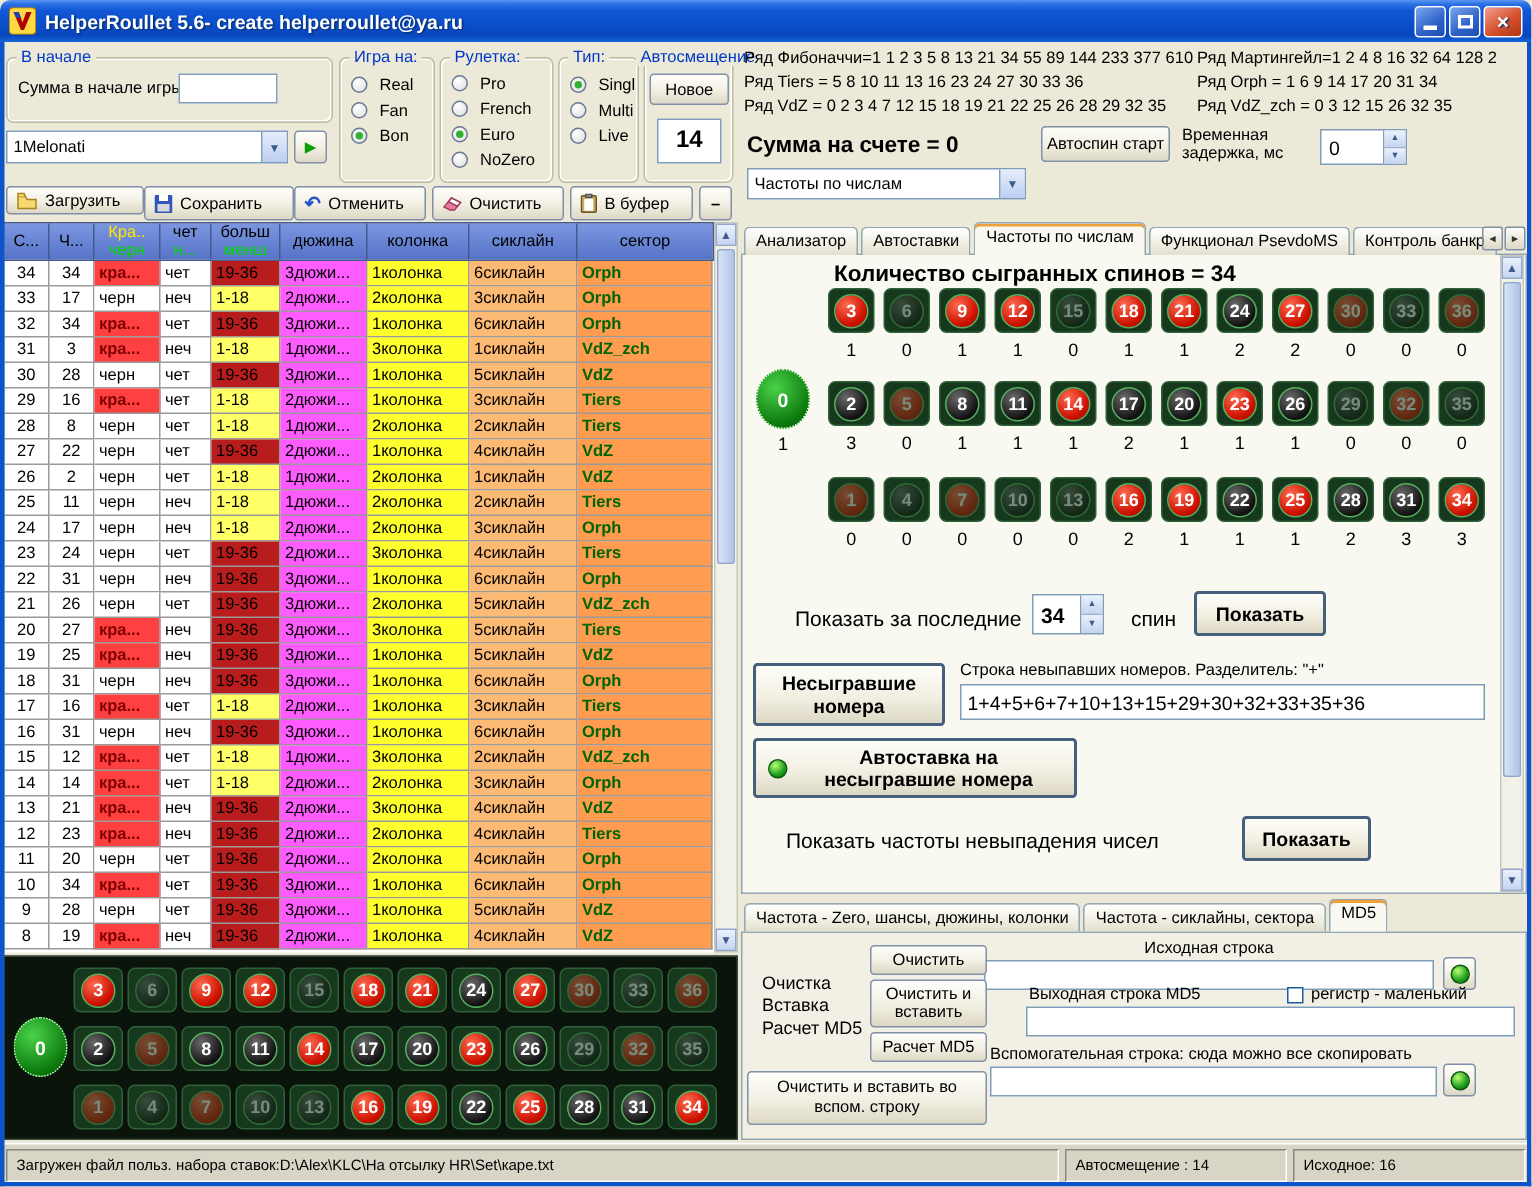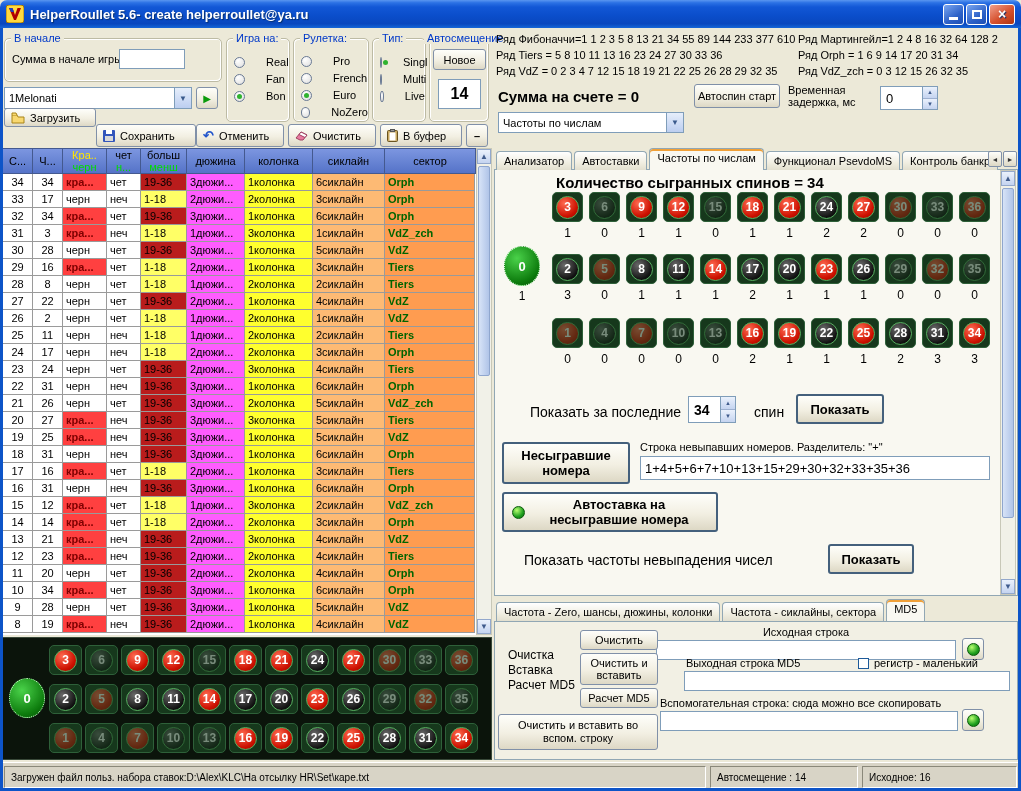--- a/index.html
+++ b/index.html
@@ -15,21 +15,21 @@
 .winbtn.min,.winbtn.max{background:linear-gradient(145deg,#7BA7F0,#2E62C8 60%,#1C4FB4)}
 .winbtn.close{width:26px;background:linear-gradient(145deg,#F0A08C,#D6512E 55%,#B03410);font-size:14px}
 .glyph-min{width:9px;height:3px;background:#fff;margin-top:9px}
 .glyph-max{width:10px;height:9px;border:2px solid #fff}
 
 .btn{position:absolute;background:linear-gradient(180deg,#FEFEFA,#F2EFE2 55%,#DDD8C5);border:1px solid #8090A8;border-radius:3px;font-size:11px;display:flex;align-items:center;justify-content:center;gap:5px;text-align:center}
 .btn.strong{border:2px solid #44607C;font-weight:bold;font-size:13px}
 .input{position:absolute;background:#fff;border:1px solid #7F9DB9;font-size:12px;padding:1px 4px;display:flex;align-items:center;font-family:"Liberation Sans",sans-serif}
 .group{position:absolute;border:1px solid #BDBBA4;border-radius:5px;box-shadow:inset 1px 1px 0 #fff,inset -1px -1px 0 #fff}
 .glabel{position:absolute;top:-7px;left:6px;background:#ECE9D8;padding:0 3px;color:#0038C8;font-size:11px;white-space:nowrap}
-.radio{display:flex;align-items:flex-end;gap:21px;height:17px;font-size:11px;padding-left:7px}
+.radio{display:flex;align-items:flex-start;gap:8px;height:17px;font-size:11px;padding-left:7px}
 .rdot{position:relative;width:11px;height:11px;border-radius:50%;border:1px solid #6A7A94;background:radial-gradient(circle at 35% 30%,#fff,#DDD)}
 .radio.sel .rdot::after{content:"";position:absolute;left:2px;top:2px;width:5px;height:5px;border-radius:50%;background:#2FB32F}
 .combo{position:absolute;background:#fff;border:1px solid #7F9DB9;display:flex;align-items:stretch}
 .combo .cval{flex:1;padding-left:4px;font-size:11px;display:flex;align-items:center;white-space:nowrap;overflow:hidden}
 .combo .cbtn{width:17px;background:linear-gradient(180deg,#E6EEFB,#BCCEF0);border-left:1px solid #7F9DB9;display:flex;align-items:center;justify-content:center;font-size:8px;color:#3A5A8C}
 .spinner{position:absolute;display:flex;border:1px solid #7F9DB9;background:#fff}
 .spin-val{flex:1;display:flex;align-items:center;padding-left:5px;font-size:13px}
 .spin-btns{width:15px;display:flex;flex-direction:column;border-left:1px solid #7F9DB9}
 .sbtn{flex:1;background:linear-gradient(180deg,#EAF1FC,#C5D4F0);border-bottom:1px solid #9DB0D0;font-size:6px;color:#3F5B8C;display:flex;align-items:center;justify-content:center}
 .sbtn:last-child{border-bottom:none}
@@ -205,21 +205,21 @@
   <span class="spin-btns">
       <span class="sbtn">▲</span>
       <span class="sbtn">▼</span>
     </span>
 </div>
 <div class="combo" style="left:498px;top:112px;width:186px;height:21px">
   <span class="cval">Частоты по числам</span>
   <span class="cbtn">▼</span>
 </div>
 
-<div class="btn tb" style="left:4px;top:108px;width:92px;height:19px">
+<div class="btn tb" style="left:4px;top:124px;width:92px;height:19px">
   <svg width="14" height="12" viewBox="0 0 14 12">
       <path d="M1 3h5l1 2h6v6H1z" fill="#F8D870" stroke="#A88418"></path>
       <path d="M1 3V1h4l1 2" fill="#F8D870" stroke="#A88418"></path>
     </svg>
   <span>Загрузить</span>
 </div>
 <div class="btn tb" style="left:96px;top:124px;width:100px;height:23px">
   <svg width="12" height="12" viewBox="0 0 12 12">
       <rect x="0" y="0" width="12" height="12" rx="1" fill="#3355BB"></rect>
       <rect x="3" y="0" width="6" height="4" fill="#fff"></rect>

